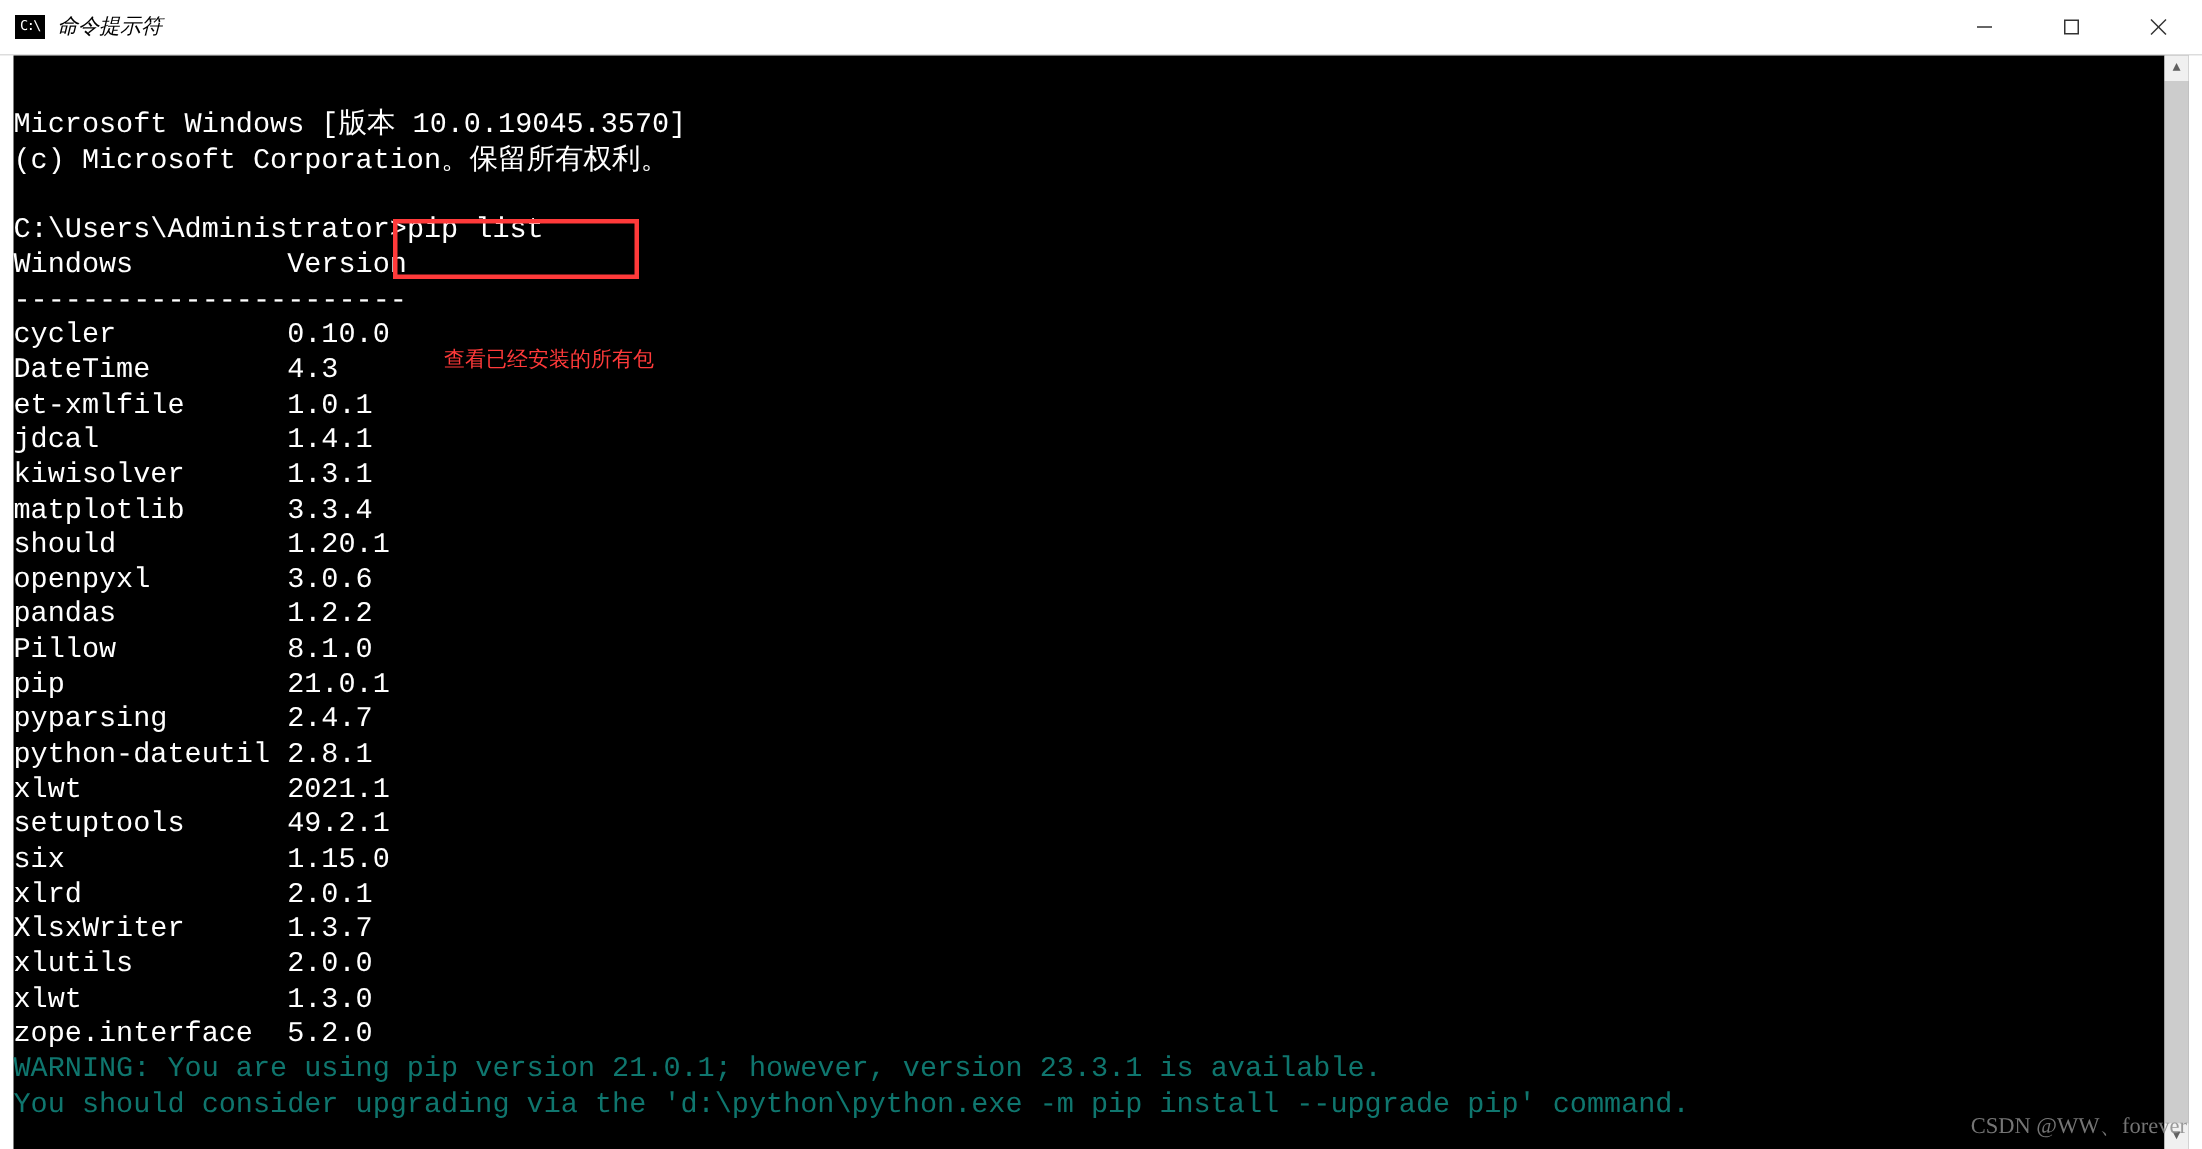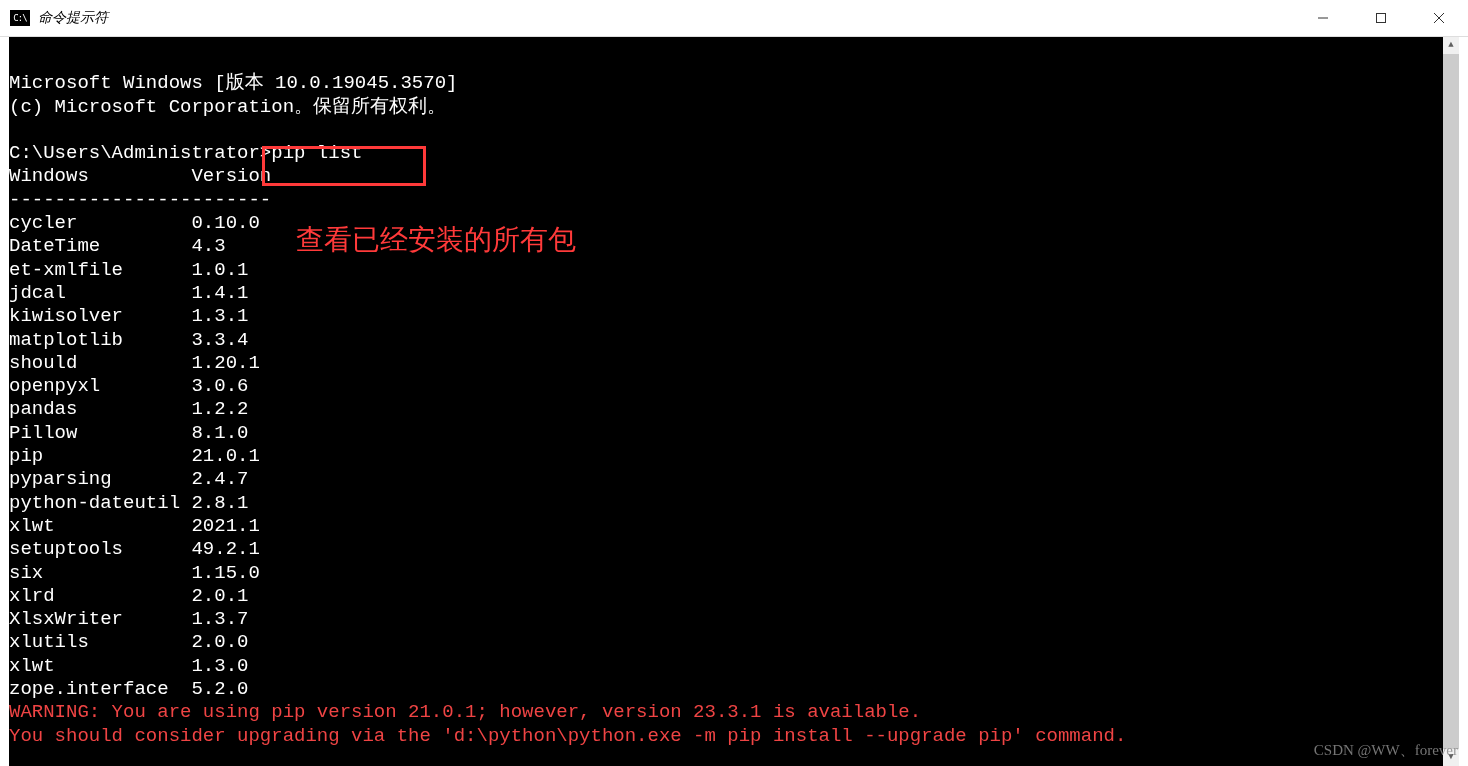--- a/index.html
+++ b/index.html
@@ -122,26 +122,26 @@
       width: 164px;
       height: 40px;
       pointer-events: none;
     }
     .annotation-text {
       position: absolute;
       left: 287px;
       top: 191px;
       color: #ff3a3a;
       font-family: "Microsoft YaHei", sans-serif;
-      font-size: 28px;
+      font-size: 14px;
       white-space: nowrap;
       pointer-events: none;
     }
     .warning-text {
-      color: #ef4444;
+      color: #0f766e;
     }
     .watermark {
       position: absolute;
       right: 10px;
       bottom: 6px;
       color: #8a8a8a;
       font-family: Liberation Serif, serif;
       font-size: 15px;
       opacity: 0.85;
       pointer-events: none;

